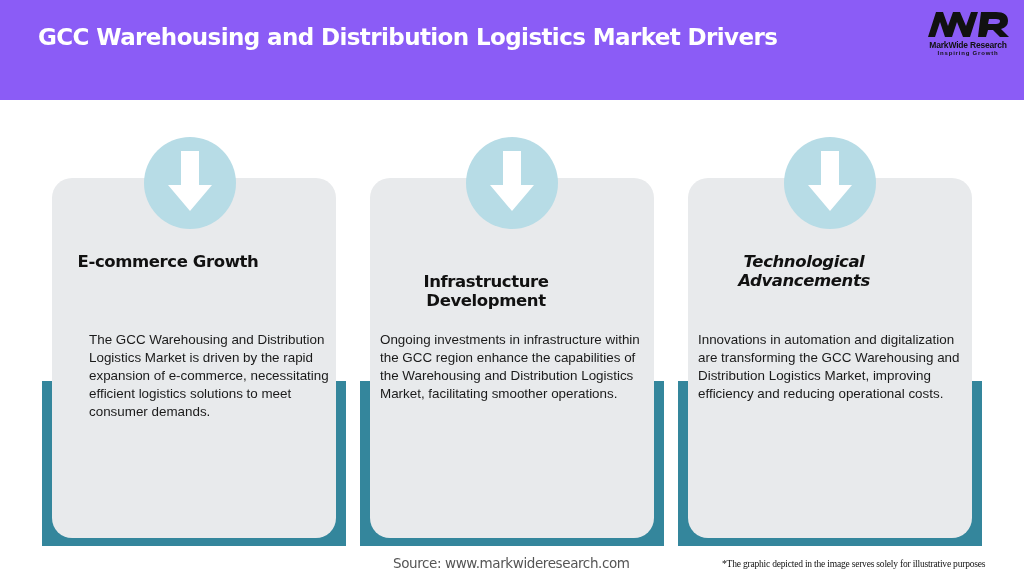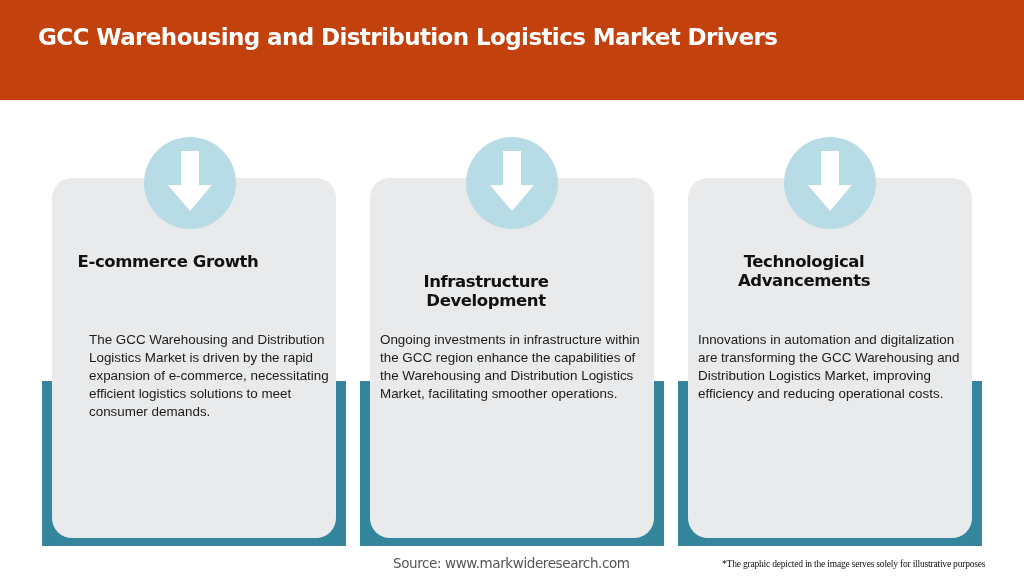--- a/index.html
+++ b/index.html
@@ -3,21 +3,21 @@
   <meta charset="utf-8">
   <style>
     html, body { margin: 0; padding: 0; }
     body {
       width: 1024px; height: 576px; overflow: hidden; position: relative;
       background: #ffffff;
       font-family: "Liberation Sans", sans-serif;
     }
     .header {
       position: absolute; left: 0; top: 0; width: 1024px; height: 100px;
-      background: #c2410c;
+      background: #8b5cf6;
     }
     .header-title {
       position: absolute; left: 38px; top: 24px;
       color: #ffffff; font-weight: bold; font-size: 23px;
       font-family: "DejaVu Sans", sans-serif; letter-spacing: -0.6px;
     }
     .logo { position: absolute; left: 922px; top: 10px; width: 92px; height: 48px; }
     .logo-mark {
       position: absolute; left: 4px; top: 0; width: 84px; height: 28px;
     }
@@ -59,20 +59,28 @@
     .disclaimer {
       position: absolute; left: 722px; top: 559px;
       font-size: 9.5px; color: #111; letter-spacing: -0.2px; font-family: Liberation Serif, serif;
     }
   </style>
 </head>
 <body>
 
 <div class="header">
   <div class="header-title">GCC Warehousing and Distribution Logistics Market Drivers</div>
+  <div class="logo">
+    <svg class="logo-mark" viewBox="0 0 84 28" width="84" height="28">
+      <path d="M2 27 L10 2 L17 2 L22 16 L27 2 L34 2 L40 16 L45 2 L52 2 L44 27 L37 27 L31 12 L26 27 L19 27 L14 12 L9 27 Z" fill="#111"></path>
+      <path d="M55 2 L70 2 Q82 2 82 11 Q82 17 75 19 L83 27 L74 27 L67 20 L62 20 L60 27 L52 27 Z M63 9 L62 14 L70 14 Q74 14 74 11 Q74 9 70 9 Z" fill="#111"></path>
+    </svg>
+    <div class="logo-name">MarkWide Research</div>
+    <div class="logo-tag">Inspiring Growth</div>
+  </div>
 </div>
 
 <div class="backing" style="left:42px;"></div>
 <div class="card" style="left:52px;"></div>
 <div class="circle" style="left:144px;">
   <svg width="44" height="62" viewBox="0 0 44 62">
     <path d="M13 0 H31 V34 H44 L22 60 L0 34 H13 Z" fill="#ffffff"></path>
   </svg>
 </div>
 <div class="card-title" style="left:52px;">E-commerce Growth</div>
@@ -88,17 +96,17 @@
 <div class="card-title" style="left:370px;margin-top:20px;">Infrastructure Development</div>
 <div class="card-text" style="left:380px;">Ongoing investments in infrastructure within the GCC region enhance the capabilities of the Warehousing and Distribution Logistics Market, facilitating smoother operations.</div>
 
 <div class="backing" style="left:678px;"></div>
 <div class="card" style="left:688px;"></div>
 <div class="circle" style="left:784px;">
   <svg width="44" height="62" viewBox="0 0 44 62">
     <path d="M13 0 H31 V34 H44 L22 60 L0 34 H13 Z" fill="#ffffff"></path>
   </svg>
 </div>
-<div class="card-title" style="left:688px;">Technological Advancements</div>
+<div class="card-title" style="left:688px;font-style:italic;">Technological Advancements</div>
 <div class="card-text" style="left:698px;">Innovations in automation and digitalization are transforming the GCC Warehousing and Distribution Logistics Market, improving efficiency and reducing operational costs.</div>
 
 <div class="source">Source: www.markwideresearch.com</div>
 <div class="disclaimer">*The graphic depicted in the image serves solely for illustrative purposes</div>
 
 </body></html>

